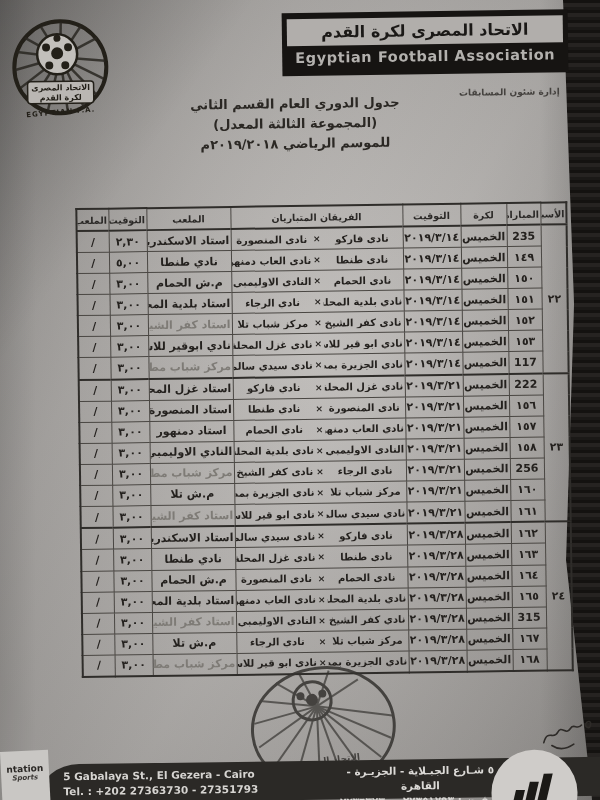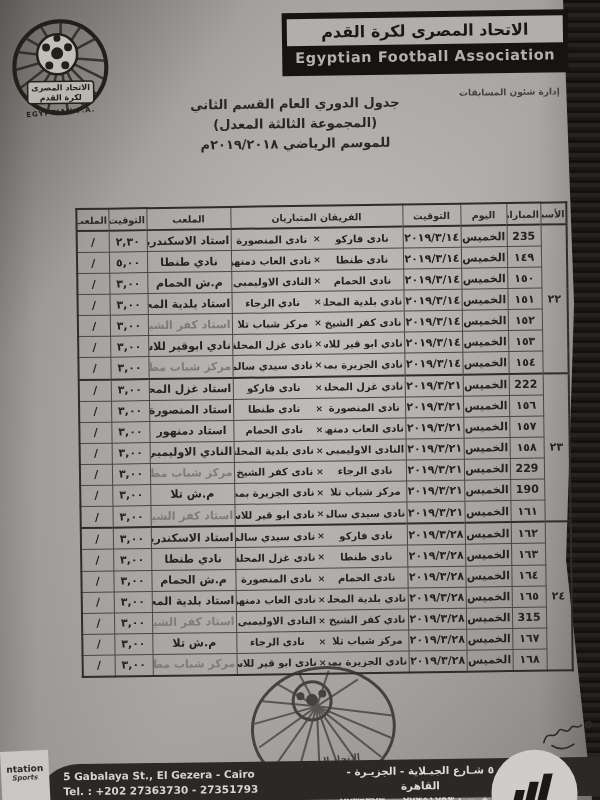--- a/index.html
+++ b/index.html
@@ -124,21 +124,21 @@
           <col style="width:58px">
         <col style="width:172px">
           <col style="width:84px">
           <col style="width:38px">
           <col style="width:32px">
       </colgroup>
       <thead>
         <tr>
           <th>الأسبوع</th>
           <th>المباراة</th>
-          <th>اليوم</th>
+          <th>لكرة</th>
           <th>التوقيت</th>
           <th>الفريقان المتباريان</th>
           <th>الملعب</th>
           <th>التوقيت</th>
           <th>الملعب</th>
         </tr>
       </thead>
       <tbody>
           <tr class="week-start">
             <td rowspan="7" class="week-cell">٢٢</td>
@@ -225,21 +225,21 @@
                 <span class="home">نادي ابو قير للاسمدة</span>
                 <span class="vs">×</span>
                 <span class="away">نادي غزل المحلة</span>
               </div>
             </td>
             <td class="c-venue">نادي ابوقير للاسمدة</td>
             <td class="c-time">٣,٠٠</td>
             <td class="c-result">/</td>
           </tr>
           <tr>
-            <td class="c-no">١٥٤</td>
+            <td class="c-no">117</td>
             <td class="c-day">الخميس</td>
             <td class="c-date">٢٠١٩/٣/١٤</td>
             <td class="c-teams">
               <div class="pair">
                 <span class="home">نادي الجزيرة بمطروح</span>
                 <span class="vs">×</span>
                 <span class="away">نادي سيدي سالم</span>
               </div>
             </td>
             <td class="c-venue dim">مركز شباب مطروح</td>
@@ -301,36 +301,36 @@
                 <span class="home">النادي الاوليمبي</span>
                 <span class="vs">×</span>
                 <span class="away">نادي بلدية المحلة</span>
               </div>
             </td>
             <td class="c-venue">النادي الاوليمبي</td>
             <td class="c-time">٣,٠٠</td>
             <td class="c-result">/</td>
           </tr>
           <tr>
-            <td class="c-no">229</td>
+            <td class="c-no">256</td>
             <td class="c-day">الخميس</td>
             <td class="c-date">٢٠١٩/٣/٢١</td>
             <td class="c-teams">
               <div class="pair">
                 <span class="home">نادي الرجاء</span>
                 <span class="vs">×</span>
                 <span class="away">نادي كفر الشيخ</span>
               </div>
             </td>
             <td class="c-venue dim">مركز شباب مطروح</td>
             <td class="c-time">٣,٠٠</td>
             <td class="c-result">/</td>
           </tr>
           <tr>
-            <td class="c-no">190</td>
+            <td class="c-no">١٦٠</td>
             <td class="c-day">الخميس</td>
             <td class="c-date">٢٠١٩/٣/٢١</td>
             <td class="c-teams">
               <div class="pair">
                 <span class="home">مركز شباب تلا</span>
                 <span class="vs">×</span>
                 <span class="away">نادي الجزيرة بمطروح</span>
               </div>
             </td>
             <td class="c-venue">م.ش تلا</td>

